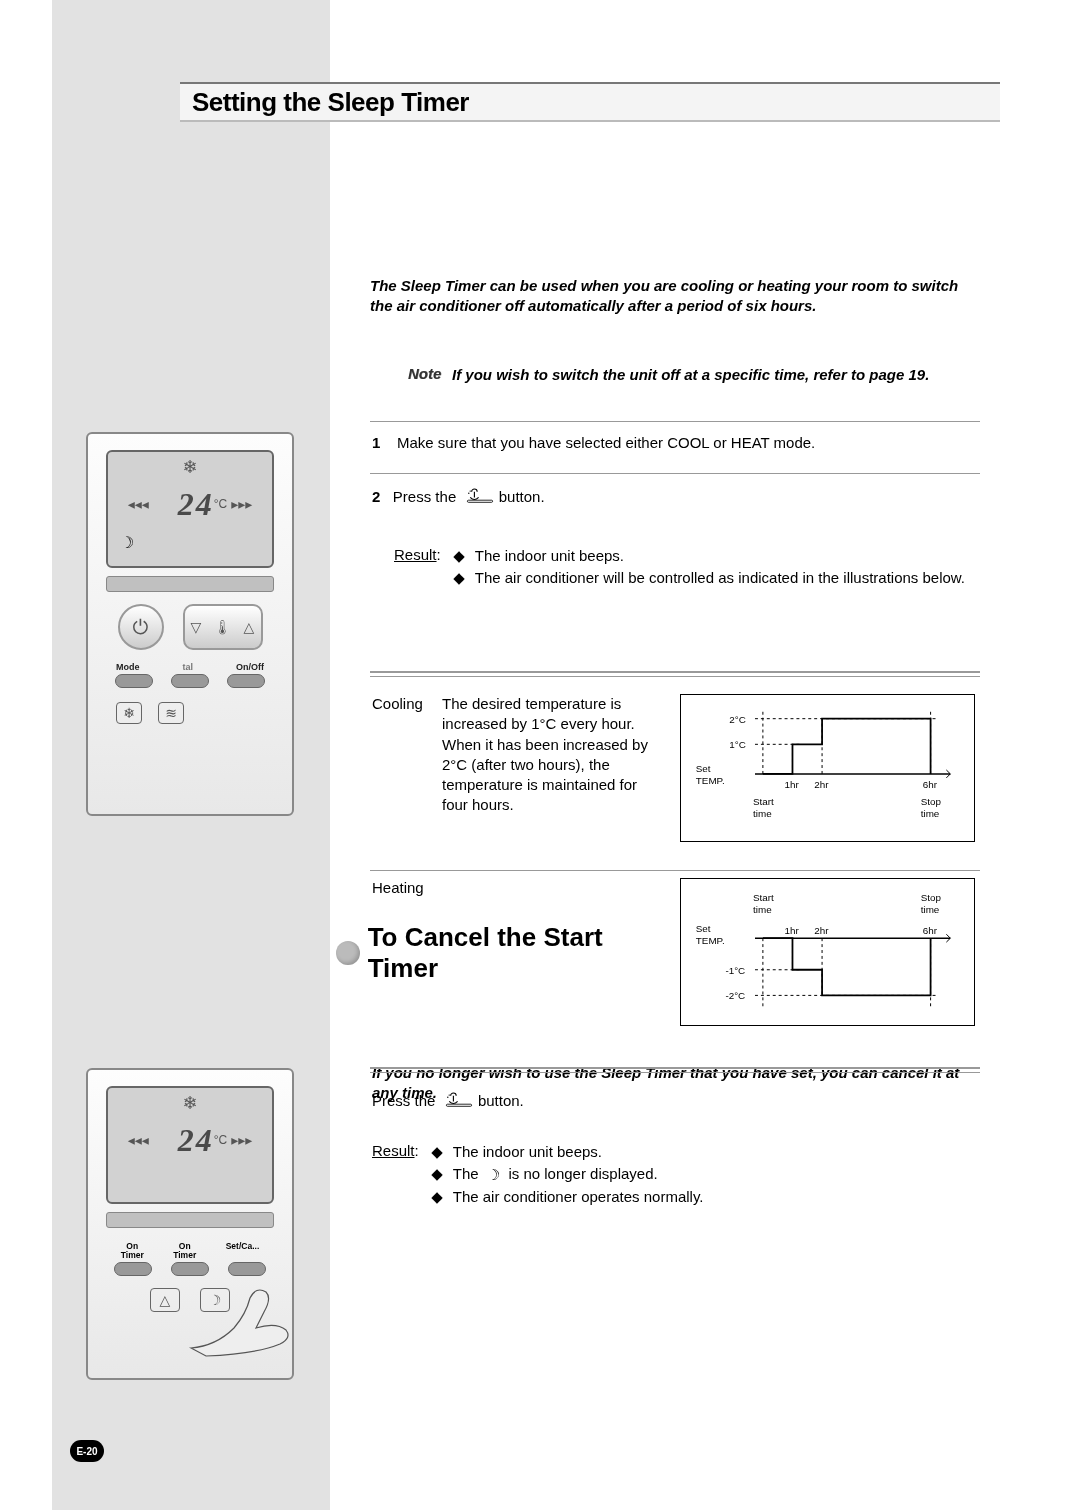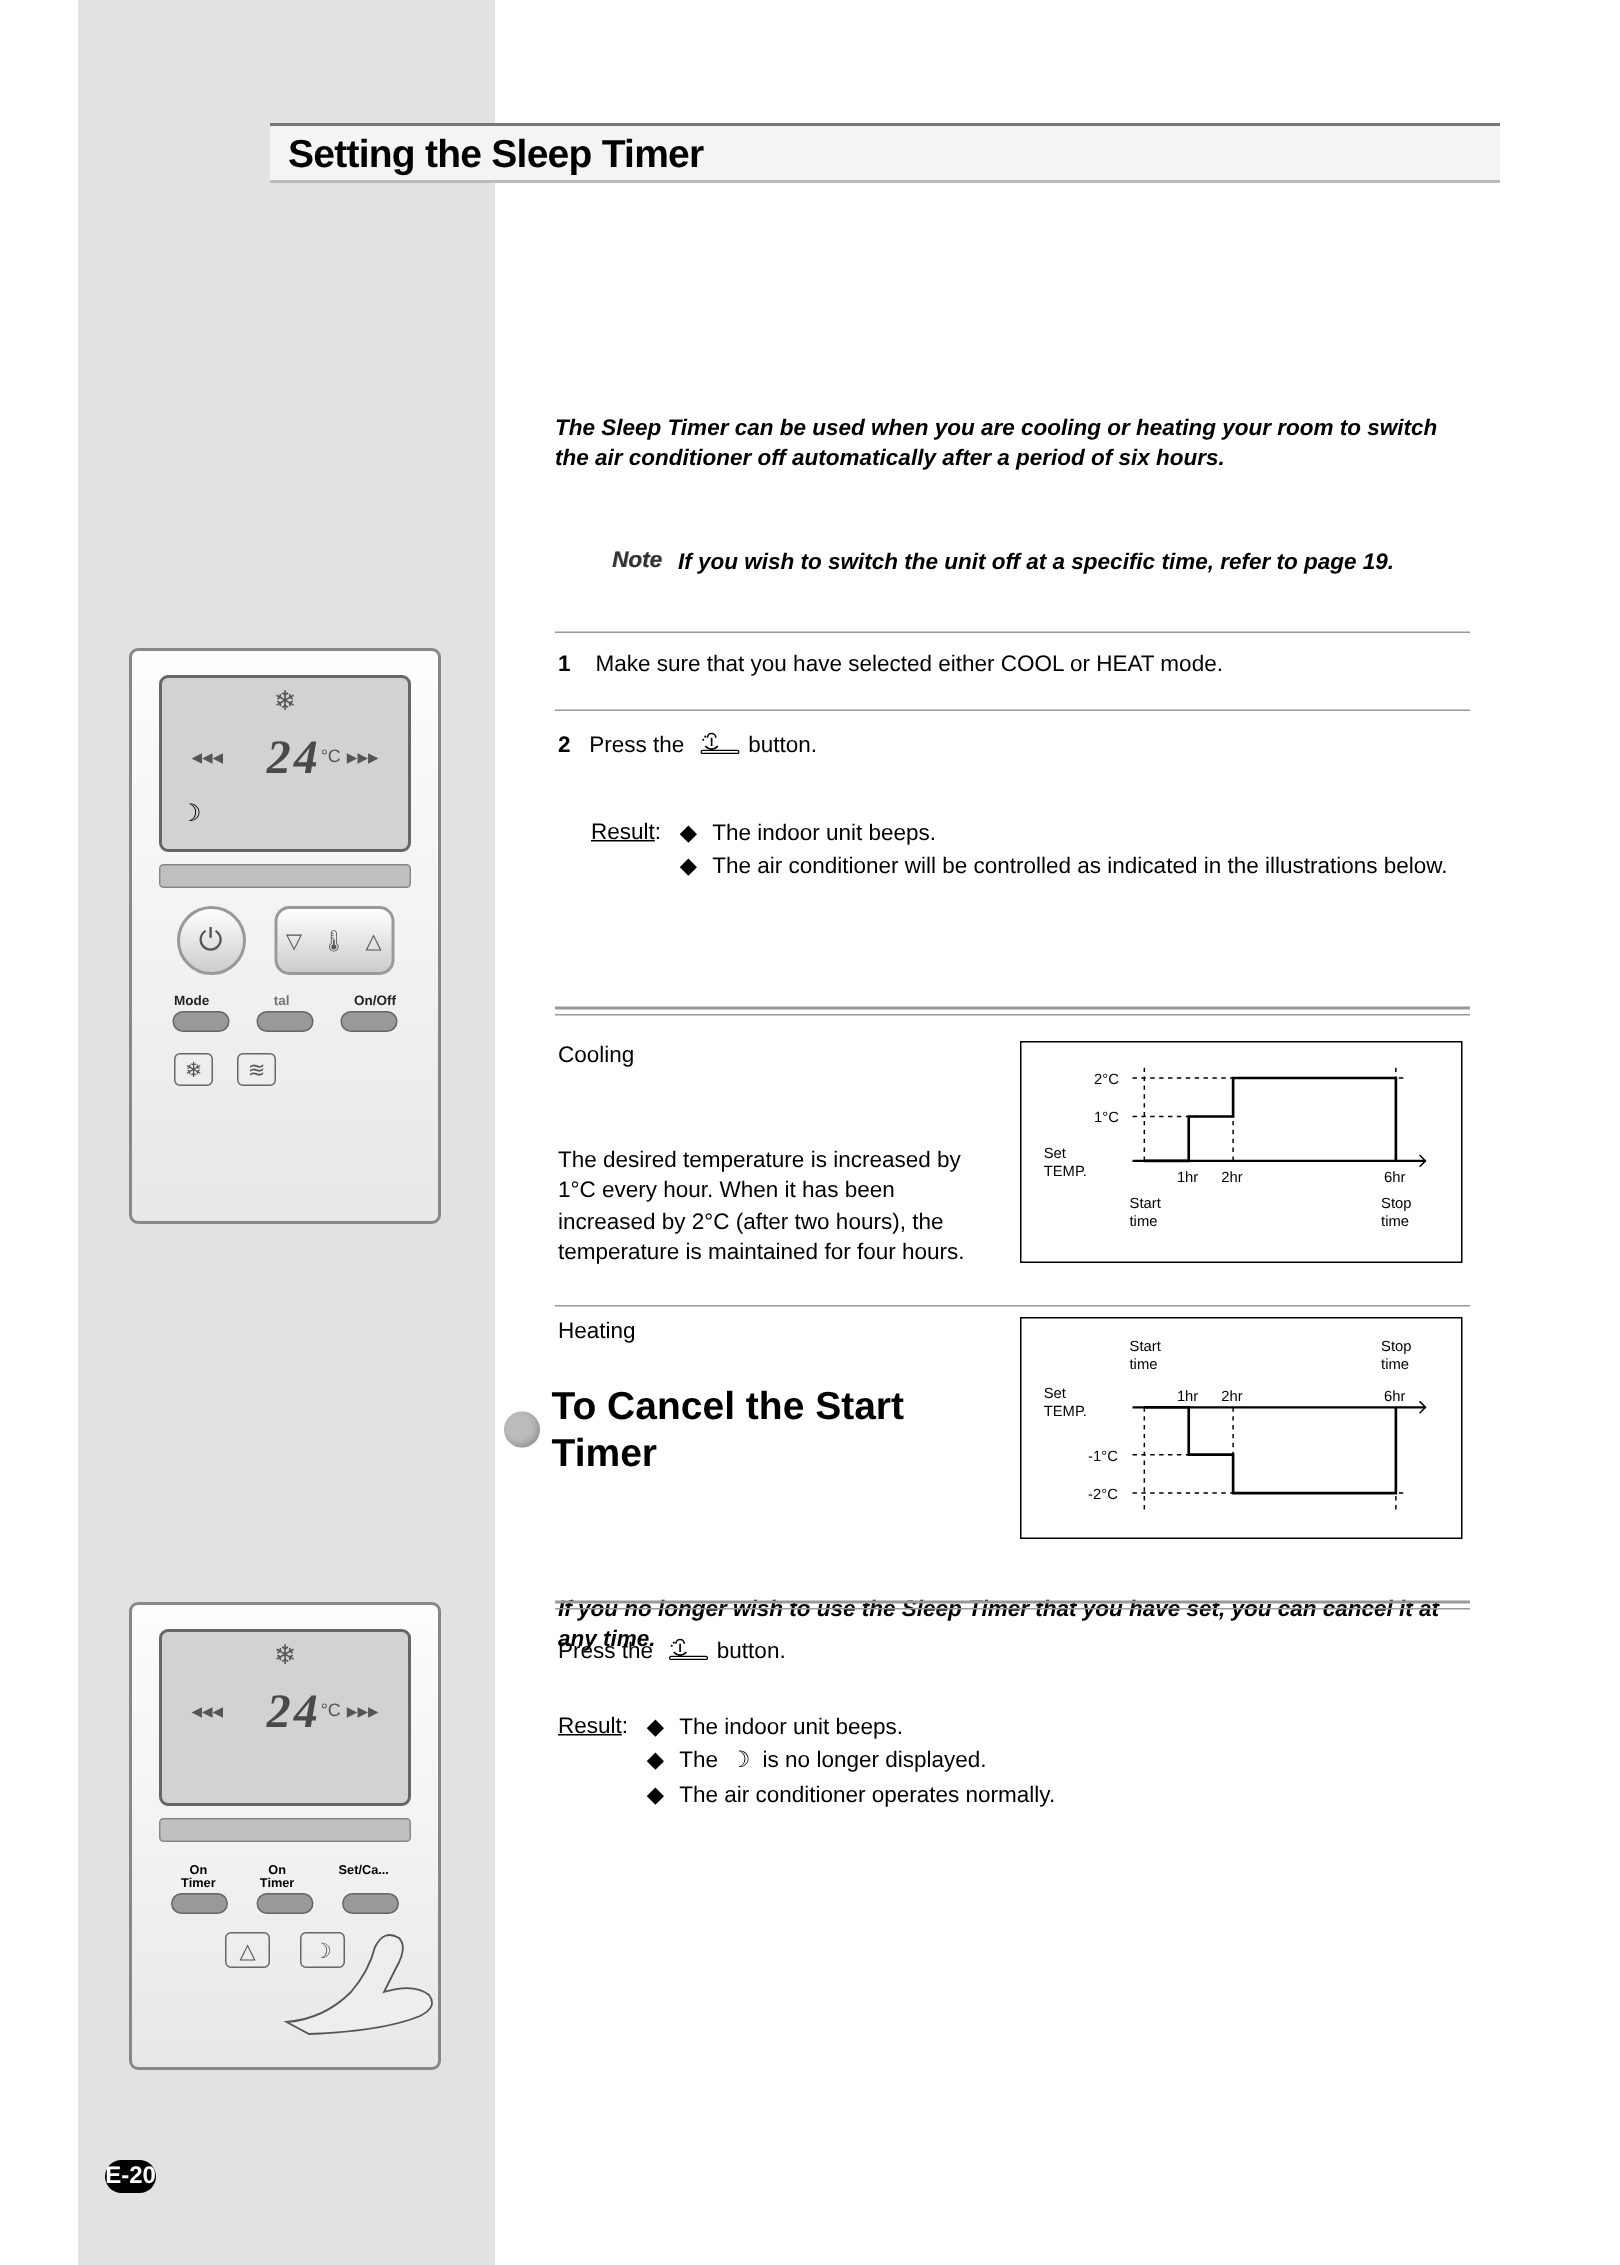--- a/index.html
+++ b/index.html
@@ -31,21 +31,21 @@
   .hr1 { left: 370px; top: 421px; width: 610px; }
   .hr2 { left: 370px; top: 473px; width: 610px; }
   .hr-dbl-a { left: 370px; top: 671px; width: 610px; border-top: 2px solid #999; }
   .hr-dbl-b { left: 370px; top: 676px; width: 610px; }
   .hr3 { left: 370px; top: 870px; width: 610px; }
   .hr-dbl-c { left: 370px; top: 1067px; width: 610px; border-top: 2px solid #999; }
   .hr-dbl-d { left: 370px; top: 1072px; width: 610px; }
 
   .mode-block { position: absolute; left: 372px; width: 280px; font-size: 15px; line-height: 1.35; display: flex; }
   .mode-label { flex: 0 0 70px; }
-  .mode-cooling { top: 694px; flex-direction: column; }
+  .mode-cooling { top: 694px; }
   .mode-heating { top: 878px; }
 
   .chart { position: absolute; border: 1.5px solid #000; width: 295px; height: 148px; font-size: 10px; }
   .chart-cooling { left: 680px; top: 694px; }
   .chart-heating { left: 680px; top: 878px; }
 
   .remote { position: absolute; left: 86px; width: 208px; border: 2px solid #888; border-radius: 6px; background: linear-gradient(#fdfdfd,#e8e8e8); }
   .remote1 { top: 432px; height: 384px; }
   .remote2 { top: 1068px; height: 312px; }
   .remote-screen { margin: 16px 18px 0 18px; height: 118px; background: #d2d2d2; border: 2px solid #666; border-radius: 6px; display: flex; flex-direction: column; }
@@ -57,21 +57,21 @@
 
   .btn-row { display:flex; justify-content:space-around; align-items:center; margin: 12px 20px; }
   .round-btn { width: 46px; height:46px; border-radius:50%; background: linear-gradient(#fff,#ccc); border:2px solid #999; display:flex; justify-content:center; align-items:center; font-size:20px; color:#555;}
   .dual-btn { width: 80px; height:46px; border-radius:10px; background: linear-gradient(#fff,#ccc); border:2px solid #999; display:flex; justify-content:space-around; align-items:center; font-size:14px; color:#555;}
   .small-label-row { display:flex; justify-content:space-between; margin: 0 28px; font-size:9px; font-weight:bold; color:#222;}
   .pill-row { display:flex; justify-content:space-around; margin: 2px 18px;}
   .pill { width:38px; height:14px; border-radius:7px; background:#999; border:1px solid #666;}
   .ico-row { display:flex; gap:16px; margin: 14px 0 0 28px;}
   .glyph-box { width:26px; height:22px; border:1.5px solid #666; border-radius:4px; display:flex; justify-content:center; align-items:center; font-size:14px; color:#555;}
 
-  .page-num { position: absolute; left: 70px; bottom: 48px; width: 34px; height: 22px; background:#000; border-radius:11px; color:#fff; font-size:16px; font-weight:bold; display:flex; justify-content:center; align-items:center; }
+  .page-num { position: absolute; left: 70px; bottom: 48px; width: 34px; height: 22px; background:#000; border-radius:11px; color:#fff; font-size:10px; font-weight:bold; display:flex; justify-content:center; align-items:center; }
 
   .sleep-ico { display:inline-flex; width:30px; height:20px; justify-content:center; align-items:center; }
   .sleep-ico svg { width:28px; height:18px; }
 
   .intro2 { position: absolute; left: 372px; top: 1063px; width: 608px; font-size:15px; font-style: italic; font-weight: bold; line-height:1.35; }
   .press2 { position: absolute; left: 372px; top: 1090px; width: 610px; font-size:15px; display:flex; align-items:center; }
   .result2 { position: absolute; left: 372px; top: 1142px; width: 608px; font-size:15px; display:flex; }
   .inline-ico { display:inline-block; vertical-align:middle; margin: 0 4px;}
 
   .chart svg { width:100%; height:100%; }

